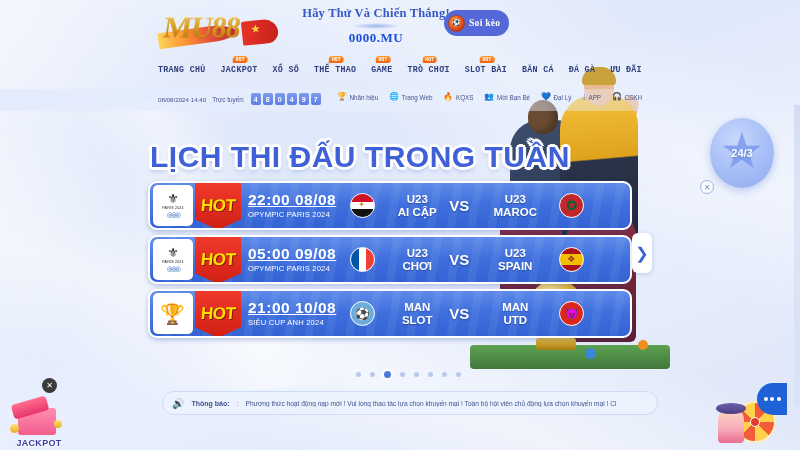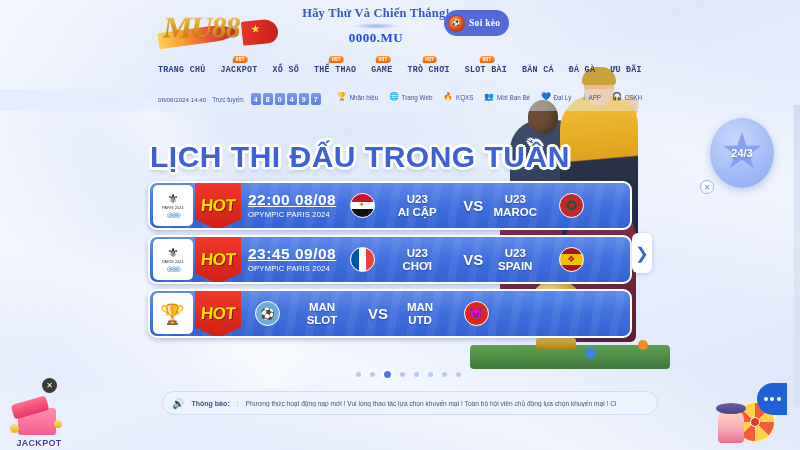--- a/index.html
+++ b/index.html
@@ -149,21 +149,21 @@
   .m-time-main { font-size:15.5px; font-weight:bold; letter-spacing:.5px; line-height:1.05;
     font-family:"Liberation Sans", sans-serif;text-decoration:underline; }
   .m-time-sub { font-size:7.6px; letter-spacing:.2px; margin-top:1px; }
   .m-flag { width:25px; height:25px; border-radius:50%; margin-left:14px; flex:none; z-index:2;
     border:1.5px solid #fff; overflow:hidden; position:relative; }
   .m-flag.right { margin-left:12px; }
   .m-team { width:64px; text-align:center; color:#fff; flex:none; z-index:2;
     font-size:11.5px; font-weight:bold; line-height:1.05; font-family:"Liberation Sans", sans-serif;
     text-shadow:0 1px 1px rgba(20,40,100,.45); }
   .m-team.left { margin-left:10px; }
-  .m-vs { width:34px; text-align:right; color:#fff; font-size:15px; font-weight:bold; flex:none; z-index:2;
+  .m-vs { width:34px; text-align:left; color:#fff; font-size:15px; font-weight:bold; flex:none; z-index:2;
     text-shadow:0 1px 2px rgba(20,40,100,.5); }
   
   .fl-eg { background:linear-gradient(180deg,#fff 0 33%,#fff 33% 67%,#111 67% 100%); }
   .fl-eg::before { content:""; position:absolute; top:0; left:0; right:0; height:33.4%; background:#ce1126; }
   .fl-eg::after { content:"✦"; position:absolute; left:7px; top:6px; font-size:8px; color:#c09300; }
   .fl-ma { background:#c1272d; display:flex; align-items:center; justify-content:center; }
   .fl-ma::after { content:"✪"; color:#006233; font-size:13px; }
   .fl-fr { background:linear-gradient(90deg,#0055a4 0 33%,#fff 33% 67%,#ef4135 67% 100%); }
   .fl-es { background:linear-gradient(180deg,#aa151b 0 25%,#f1bf00 25% 75%,#aa151b 75% 100%); }
   .fl-es::after { content:"❖"; position:absolute; left:7px; top:6px; font-size:9px; color:#9b2c2c; }
@@ -376,41 +376,45 @@
     <div class="match">
       <div class="m-logo">
         <span class="m-logo-mark">⚜</span>
         <span class="m-logo-txt">PARIS 2024</span>
         <span class="m-logo-rings">◎◎◎</span>
       </div>
       <div class="hot">
         <span>HOT</span>
       </div>
       <div class="m-time">
-        <div class="m-time-main">23:45  09/08</div>
+        <div class="m-time-main">05:00  09/08</div>
         <div class="m-time-sub">OPYMPIC PARIS 2024</div>
       </div>
       <div class="m-flag fl-fr"></div>
       <div class="m-team left">
         <div>U23</div>
         <div>CHƠI</div>
       </div>
       <div class="m-vs">VS</div>
       <div class="m-team">
         <div>U23</div>
         <div>SPAIN</div>
       </div>
       <div class="m-flag right fl-es"></div>
     </div>
     <div class="match">
       <div class="m-logo">
         <span class="m-logo-cup">🏆</span>
       </div>
       <div class="hot">
         <span>HOT</span>
+      </div>
+      <div class="m-time">
+        <div class="m-time-main">21:00  10/08</div>
+        <div class="m-time-sub">SIÊU CUP ANH 2024</div>
       </div>
       <div class="m-flag fl-mc"></div>
       <div class="m-team left">
         <div>MAN</div>
         <div>SLOT</div>
       </div>
       <div class="m-vs">VS</div>
       <div class="m-team">
         <div>MAN</div>
         <div>UTD</div>

